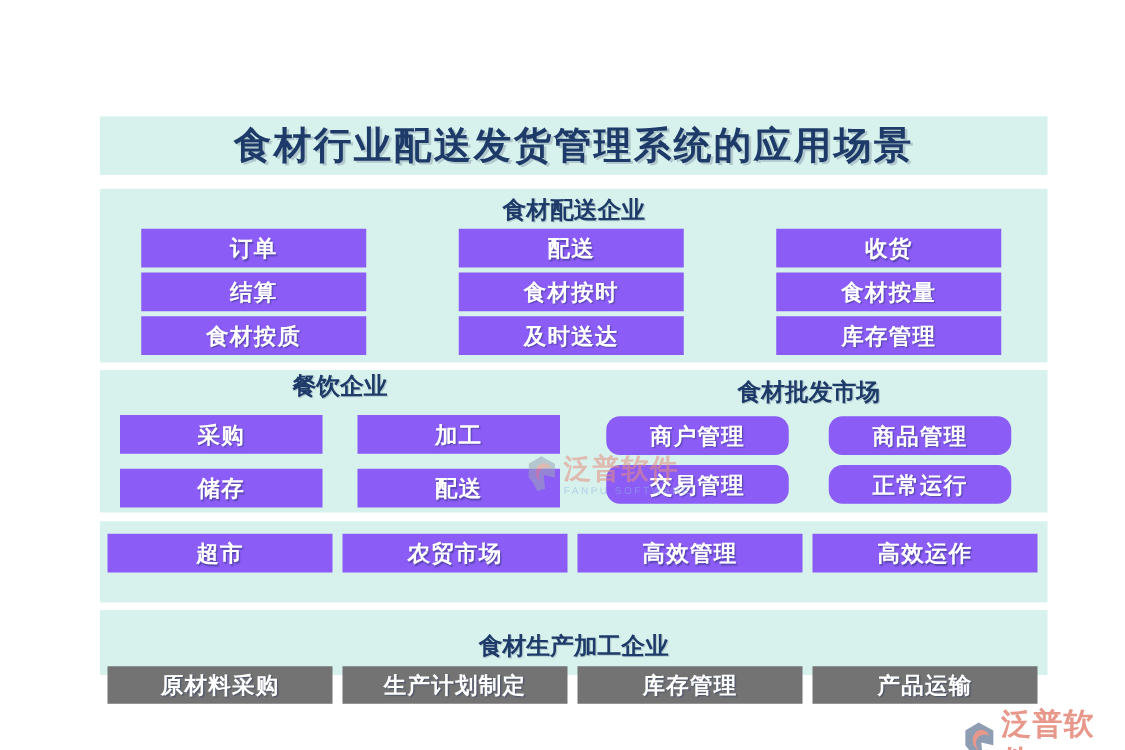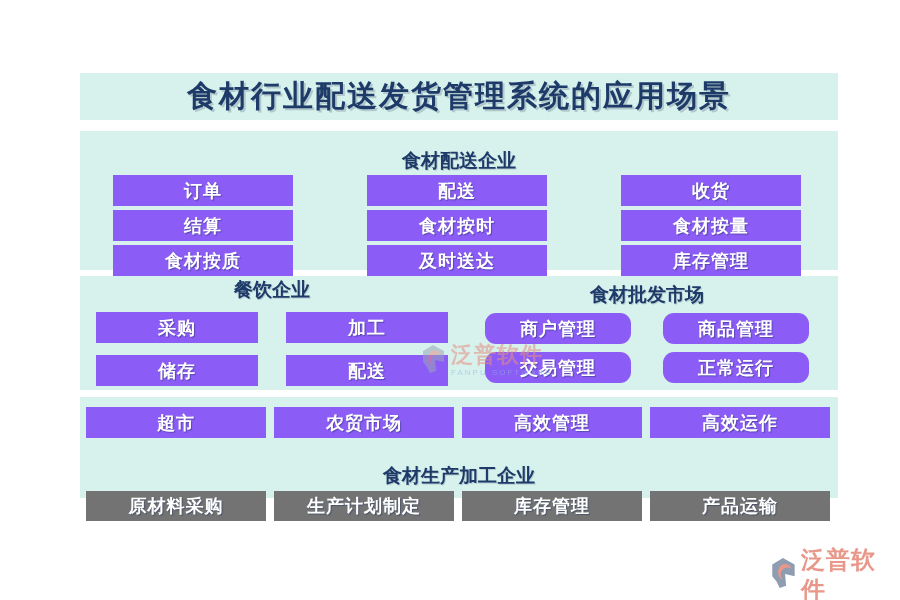--- a/index.html
+++ b/index.html
@@ -1,21 +1,21 @@
 <!DOCTYPE html>
 <html><head>
 <meta charset="utf-8">
 <style>
   html,body{margin:0;padding:0;}
   body{
     width:900px;height:600px;background:#ffffff;overflow:hidden;
     font-family:"Liberation Sans","DejaVu Sans",sans-serif;
     position:relative;
   }
-  .stage{position:absolute;inset:0;}
+  .stage{position:absolute;inset:0;margin-top:20px;}
   .panel{
     position:absolute;left:80px;width:758px;
     background:#D7F2ED;box-sizing:border-box;
   }
   
   .title-panel{top:73px;height:47px;display:flex;align-items:center;justify-content:center;}
   .title-panel h1{
     margin:0;font-size:30px;font-weight:bold;color:#1E3A68;letter-spacing:2px;
     text-shadow:2px 2px 0 rgba(130,150,165,.45);
   }
@@ -25,36 +25,36 @@
     text-shadow:1px 1px 0 rgba(130,150,165,.4);line-height:20px;
   }
   .btn{
     background:#8b5cf6;color:#ffffff;font-size:18px;font-weight:bold;
     height:31px;display:flex;align-items:center;justify-content:center;
     text-shadow:1px 1px 1px rgba(25,45,90,.45);box-sizing:border-box;
     letter-spacing:1px;
   }
   .btn.teal{background:#737373;height:30px;}
   
-  .s1{top:131px;height:139px;padding-top:20px;}
+  .s1{top:131px;height:139px;padding-top:8px;}
   .s1 .row{display:flex;justify-content:space-between;padding:0 37px 0 33px;margin-top:4px;}
   .s1 .row .btn{width:180px;}
   .s1 .row.first{margin-top:4px;}
   
   .s2{top:276px;height:114px;}
   .s2-group{position:absolute;top:4px;}
   .s2-left{left:16px;width:352px;}
   .s2-right{left:405px;width:324px;top:9px;}
   .s2 .g-row{display:flex;justify-content:space-between;margin-top:8px;align-items:center;}
   .s2-left .g-row{margin-top:12px;}
   .s2-left .btn{width:162px;}
   .s2-right .btn{width:146px;border-radius:11px;}
   
   .s3{top:397px;height:65px;padding-top:5px;}
-  .s4{top:446px;height:52px;padding-top:20px;}
+  .s4{top:468px;height:52px;padding-top:20px;}
   .grid4{display:flex;justify-content:space-between;padding:0 8px 0 6px;margin-top:5px;}
   .grid4 .btn{width:180px;}
   
   .watermark{
     position:absolute;left:421px;top:344px;display:flex;align-items:flex-start;
     opacity:.55;pointer-events:none;
   }
   .watermark .wm-text{margin-left:4px;}
   .wm-brand{font-size:22px;color:#E58E7F;font-weight:bold;line-height:22px;letter-spacing:1px;}
   .wm-sub{font-size:8px;color:#8FB3DE;letter-spacing:2px;margin-top:2px;}

